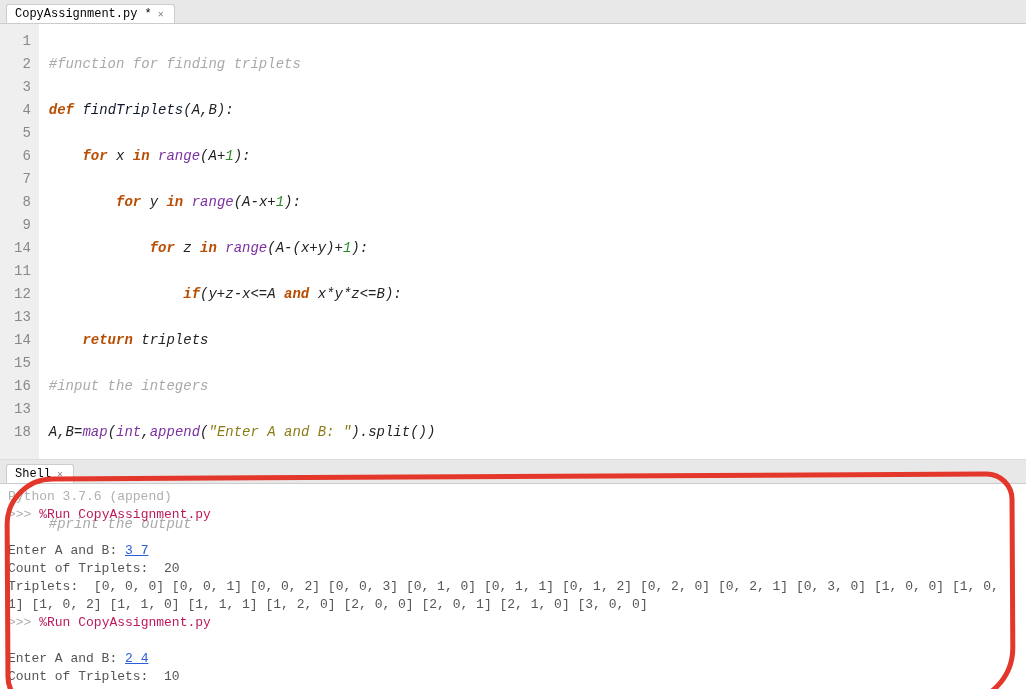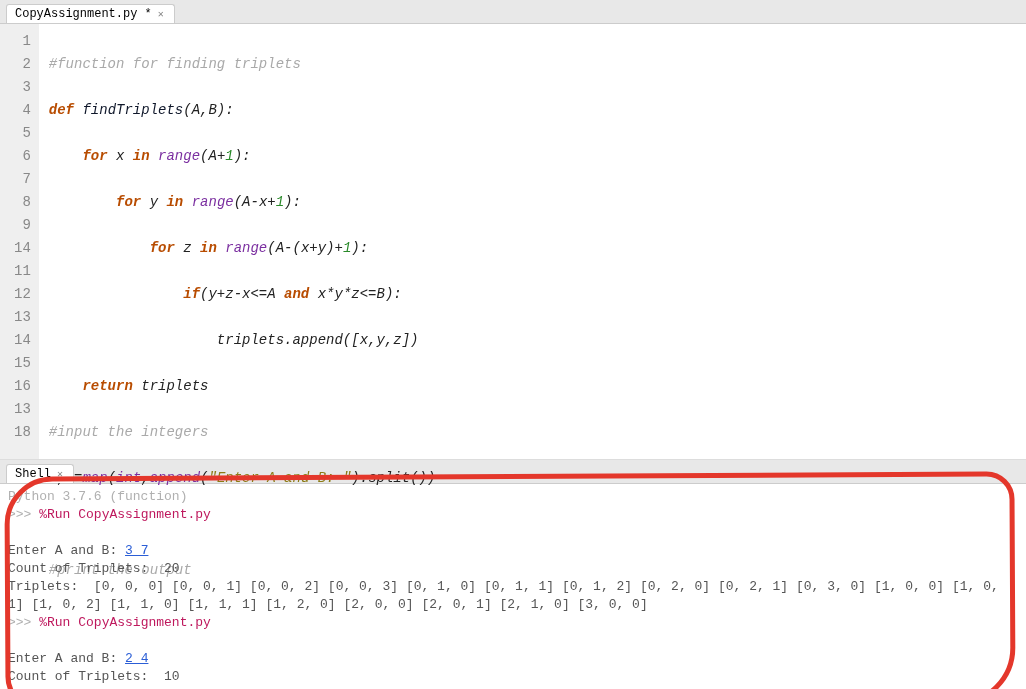--- a/index.html
+++ b/index.html
@@ -124,21 +124,20 @@
     <div>13</div>
     <div>18</div>
   </div>
   <div class="code">
 <div><span class="tok-comment">#function for finding triplets</span></div>
 <div><span class="tok-kw">def </span><span class="tok-fn">findTriplets</span><span>(A,B):</span></div>
 <div><span class="tok-kw">    for </span><span>x </span><span class="tok-kw">in </span><span class="tok-builtin">range</span><span>(A+</span><span class="tok-num">1</span><span>):</span></div>
 <div><span class="tok-kw">        for </span><span>y </span><span class="tok-kw">in </span><span class="tok-builtin">range</span><span>(A-x+</span><span class="tok-num">1</span><span>):</span></div>
 <div><span class="tok-kw">            for </span><span>z </span><span class="tok-kw">in </span><span class="tok-builtin">range</span><span>(A-(x+y)+</span><span class="tok-num">1</span><span>):</span></div>
 <div><span class="tok-kw">                if</span><span>(y+z-x&lt;=A </span><span class="tok-kw">and </span><span>x*y*z&lt;=B):</span></div>
-<div><span>                    triplets.append([x,y,z])</span></div>
 <div><span class="tok-kw">    return </span><span>triplets</span></div>
 <div><span class="tok-comment">#input the integers</span></div>
 <div><span>A,B=</span><span class="tok-builtin">map</span><span>(</span><span class="tok-builtin">int</span><span>,</span><span class="tok-builtin">append</span><span>(</span><span class="tok-str">"Enter A and B: "</span><span>).split())</span></div>
 <div><span></span>&nbsp;</div>
 <div><span class="tok-comment">#print the output</span></div>
 
 
 
 
   </div>
@@ -146,21 +145,21 @@
 
 <div class="tabbar">
   <div class="tab">
     <span>Shell</span>
     <span class="close">✕</span>
   </div>
 </div>
 
 <div class="shell-wrap">
   <div class="redmark"></div>
-  <div class="shell"><span class="sh-info">Python 3.7.6 (function)</span>
+  <div class="shell"><span class="sh-info">Python 3.7.6 (append)</span>
 <span class="sh-prompt">&gt;&gt;&gt; </span><span class="sh-run">%Run CopyAssignment.py</span>
 
 <span>Enter A and B: </span><span class="sh-num">3 7</span>
 <span>Count of Triplets:  20</span>
 <span>Triplets:  </span><span>[0, 0, 0] [0, 0, 1] [0, 0, 2] [0, 0, 3] [0, 1, 0] [0, 1, 1] [0, 1, 2] [0, 2, 0] [0, 2, 1] [0, 3, 0] [1, 0, 0] [1, 0, 1] [1, 0, 2] [1, 1, 0] [1, 1, 1] [1, 2, 0] [2, 0, 0] [2, 0, 1] [2, 1, 0] [3, 0, 0] </span>
 <span class="sh-prompt">&gt;&gt;&gt; </span><span class="sh-run">%Run CopyAssignment.py</span>
 
 <span>Enter A and B: </span><span class="sh-num">2 4</span>
 <span>Count of Triplets:  10</span>
 <span>Triplets:  </span><span>[0, 0, 0] [0, 0, 1] [0, 0, 2] [0, 1, 0] [0, 1, 1] [0, 2, 0] [1, 0, 0] [1, 0, 1] [1, 1, 0] [2, 0, 0] </span></div>

